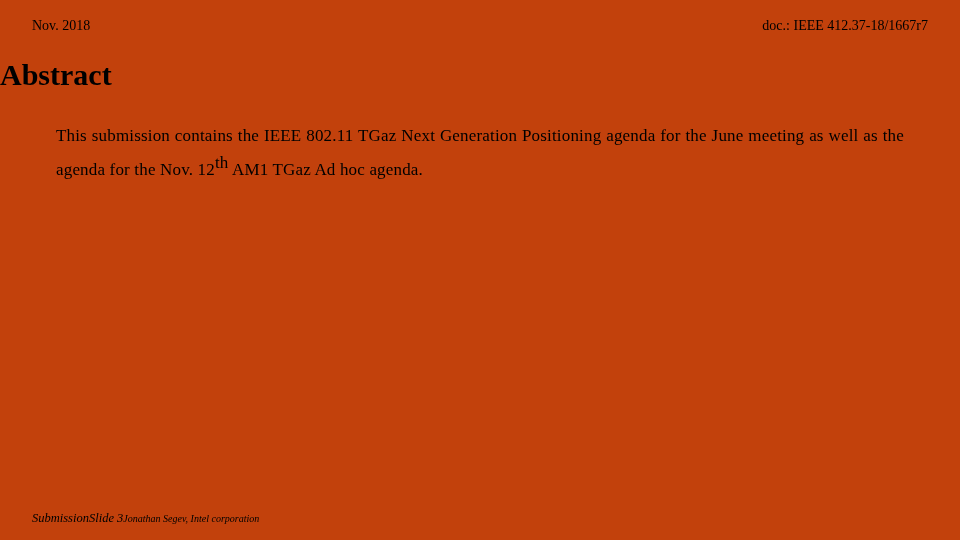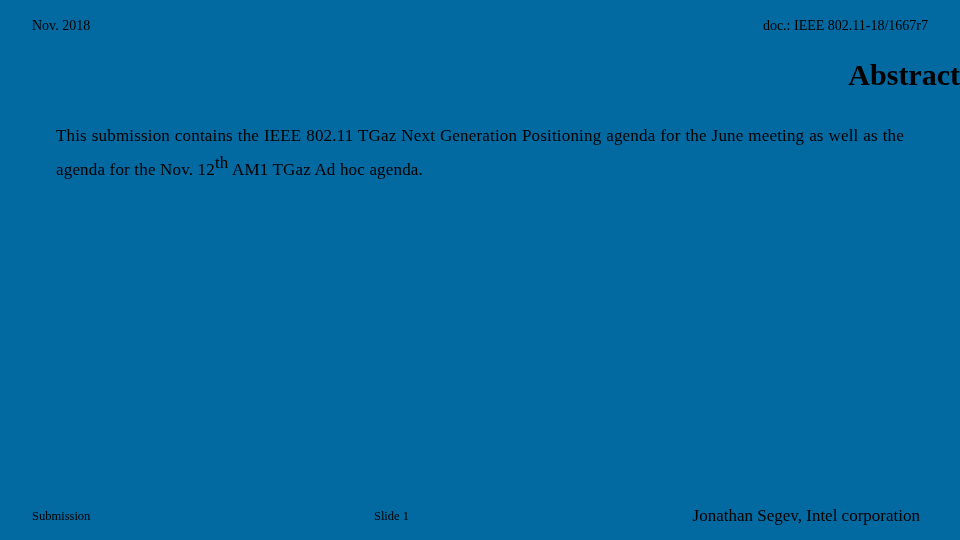--- a/index.html
+++ b/index.html
@@ -12,21 +12,21 @@
       width: 960px;
       height: 540px;
       background: #ffffff;
       font-family: 'Times New Roman', Times, serif;
       overflow: hidden;
     }
 
     .slide {
       width: 960px;
       height: 540px;
-      background: #0369a1;
+      background: #c2410c;
       position: relative;
       padding: 0;
     }
 
     .header {
       display: flex;
       justify-content: space-between;
       align-items: flex-start;
       padding: 18px 32px 0 32px;
     }
@@ -37,21 +37,21 @@
       font-family: 'Times New Roman', Times, serif;
     }
 
     .header-right {
       font-size: 14px;
       color: #000;
       font-family: 'Times New Roman', Times, serif;
     }
 
     .title-section {
-      text-align: right;
+      text-align: left;
       margin-top: 24px;
       margin-bottom: 30px;
     }
 
     .title {
       font-size: 30px;
       font-weight: bold;
       color: #000;
       font-family: 'Times New Roman', Times, serif;
     }
@@ -72,62 +72,63 @@
 
     .body-text .superscript {
       vertical-align: super;
       font-size: 17px;
     }
 
     .footer {
       position: absolute;
       bottom: 14px;
       left: 0;
-      right: 8px;
+      right: 0;
       display: flex;
-      justify-content: space-between;
+      justify-content: flex-start;
       padding: 0 32px;
       align-items: center;
+      font-style: italic;
     }
 
     .footer-left {
       font-size: 12.5px;
       color: #000;
       font-family: 'Times New Roman', Times, serif;
     }
 
     .footer-center {
       font-size: 12.5px;
       color: #000;
       font-family: 'Times New Roman', Times, serif;
     }
 
     .footer-right {
-      font-size: 17px;
+      font-size: 10px;
       color: #000;
       font-family: 'Times New Roman', Times, serif;
     }
   </style>
 </head>
 <body>
 
 <div class="slide">
   <div class="header">
     <span class="header-left">Nov. 2018</span>
-    <span class="header-right">doc.: IEEE 802.11-18/1667r7</span>
+    <span class="header-right">doc.: IEEE 412.37-18/1667r7</span>
   </div>
 
   <div class="title-section">
     <span class="title">Abstract</span>
   </div>
 
   <div class="content-section">
     <p class="body-text">
       <span>This  submission  contains  the  IEEE  802.11  TGaz  Next  Generation Positioning agenda for the June meeting as well as the agenda for the Nov. 12</span><span class="superscript">th</span><span> AM1 TGaz Ad hoc agenda.</span>
     </p>
   </div>
 
   <div class="footer">
     <span class="footer-left">Submission</span>
-    <span class="footer-center">Slide 1</span>
+    <span class="footer-center">Slide 3</span>
     <span class="footer-right">Jonathan Segev, Intel corporation</span>
   </div>
 </div>
 
 </body></html>

